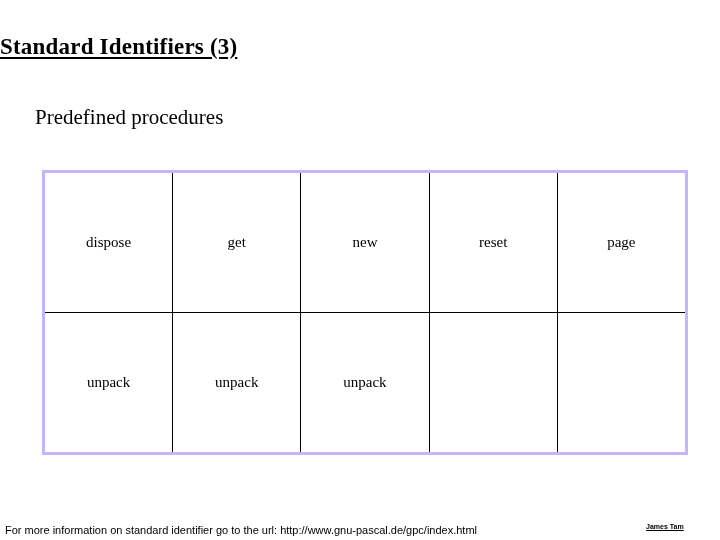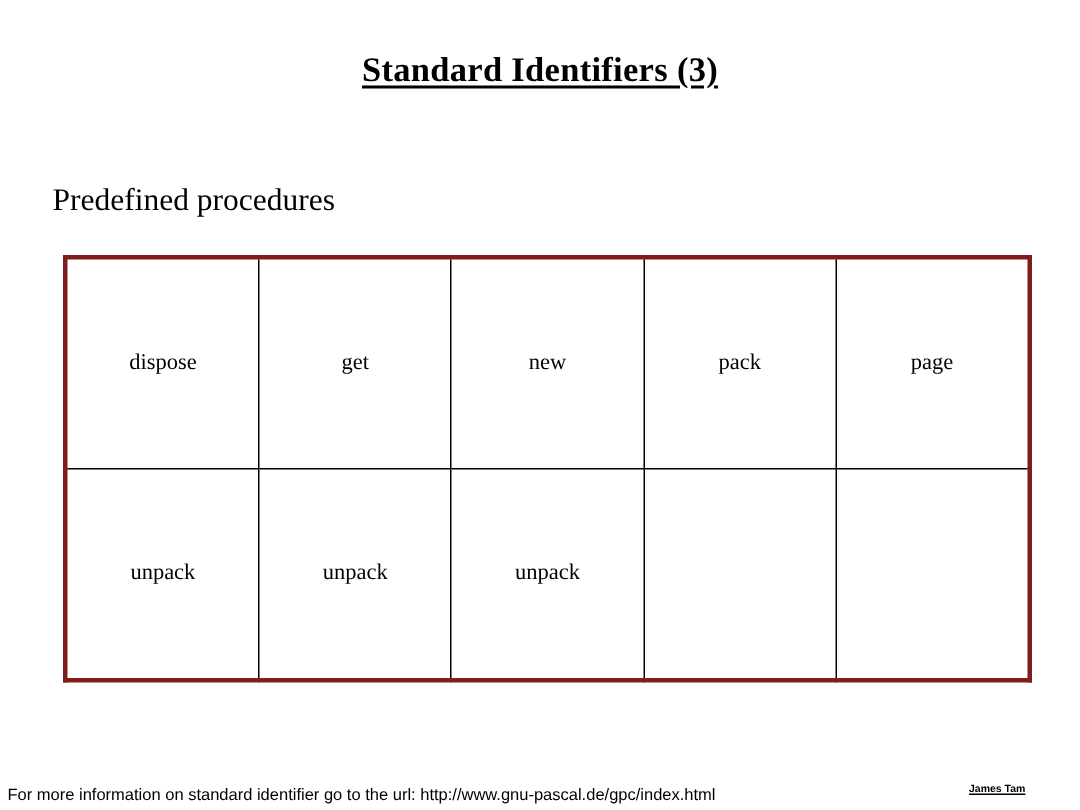--- a/index.html
+++ b/index.html
@@ -21,52 +21,51 @@
     height: 540px;
     box-sizing: border-box;
   }
 
   
   .slide-title {
     position: absolute;
     left: 0;
     top: 32px;
     width: 720px;
-    text-align: center;
     font-family: "Liberation Serif", "DejaVu Serif", serif;
     font-weight: bold;
     font-size: 23px;
     line-height: 30px;
     letter-spacing: 0.2px;
     text-decoration: underline;
     text-underline-offset: 3px;
     white-space: nowrap;
   }
 
   
   .subtitle {
     position: absolute;
     left: 35px;
-    top: 119px;
+    top: 103px;
     font-family: "Liberation Serif", "DejaVu Serif", serif;
     font-weight: normal;
     font-size: 21px;
     line-height: 28px;
     white-space: nowrap;
   }
 
   
   .ident-table {
     position: absolute;
     left: 42px;
     top: 170px;
     width: 636px;
     height: 285px;
     border-collapse: collapse;
-    border: 3px solid #7f1d1d;
+    border: 3px solid #c4b5fd;
     table-layout: fixed;
     background: #ffffff;
   }
   .ident-table td {
     border: 1px solid #000000;
     width: 127.2px;
     height: 95px;
     text-align: center;
     vertical-align: middle;
     font-family: "Liberation Serif", "DejaVu Serif", serif;
@@ -123,21 +122,21 @@
   <div class="slide-title">Standard Identifiers (3)</div>
 
   <div class="subtitle">Predefined procedures</div>
 
   <table class="ident-table">
     <tbody>
       <tr>
         <td>dispose</td>
         <td>get</td>
         <td>new</td>
-        <td>pack</td>
+        <td>reset</td>
         <td>page</td>
       </tr>
       <tr>
         <td>unpack</td>
         <td>unpack</td>
         <td>unpack</td>
         <td class="cell-empty"></td>
         <td class="cell-empty"></td>
       </tr>
     </tbody>

